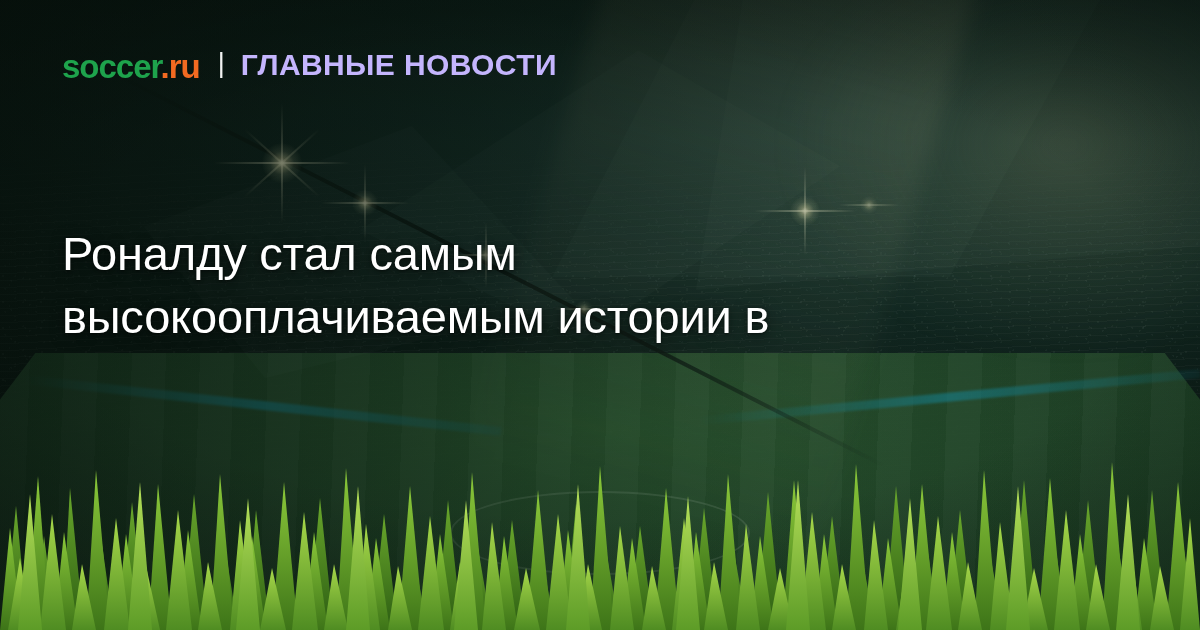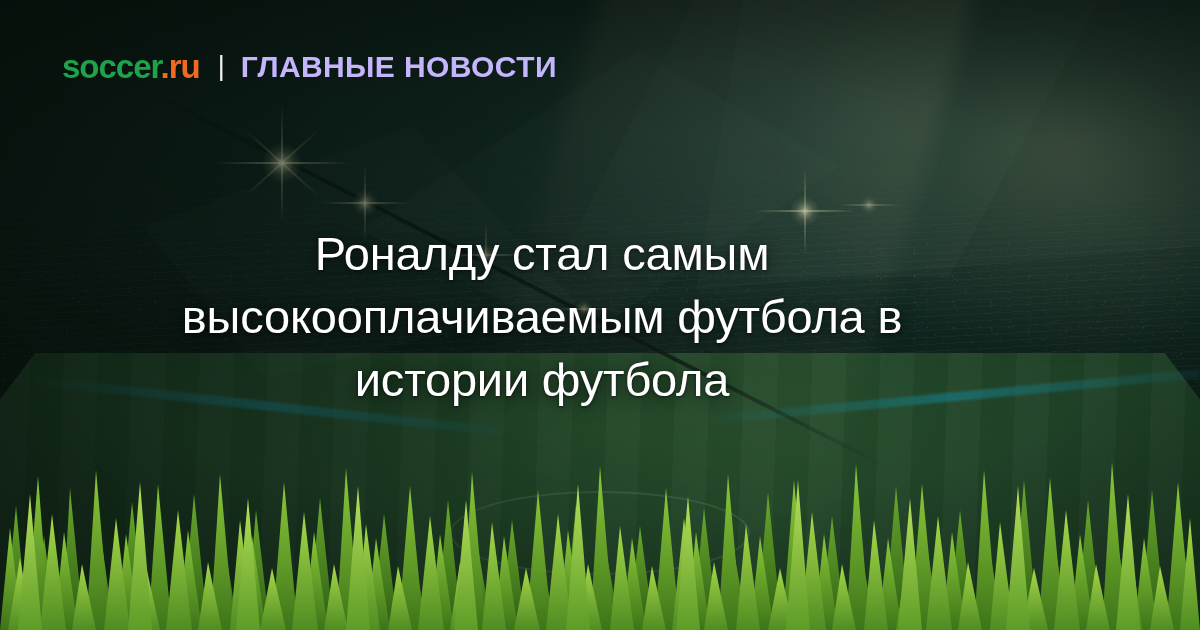--- a/index.html
+++ b/index.html
@@ -165,21 +165,21 @@
   
   #grass {
     position:absolute; left:0; right:0; bottom:0; height:190px;
     overflow:hidden;
   }
   #grass svg { position:absolute; left:0; bottom:0; width:1200px; height:190px; display:block; }
 
   
   #header {
     position:absolute; left:62px; top:50px;
-    display:flex; align-items:center; gap:0;
+    display:flex; align-items:flex-start; gap:0;
     white-space:nowrap;
   }
   #logo {
     font-size:33px; font-weight:bold; letter-spacing:-1px; line-height:1;
   }
   #logo .w1 { color:#1ea34c; }
   #logo .w2 { color:#f26a21; }
   #sep {
     color:#ffffff; font-size:27px; font-weight:400; line-height:1;
     margin:0 16px 0 18px; opacity:.95;
@@ -189,21 +189,21 @@
   }
 
   #headline {
     position:absolute; left:62px; top:222px;
     width:960px;
     color:#ffffff;
     font-size:47px; font-weight:400; line-height:63px;
     letter-spacing:-.2px;
     text-shadow:0 2px 14px rgba(0,0,0,.55), 0 1px 3px rgba(0,0,0,.5);
   }
-  #headline span { display:block;text-align:center; }
+  #headline span { display:block; }
 </style>
 </head>
 <body>
 
 <div id="card">
 
   <div class="layer" id="bg-base"></div>
   <div class="layer" id="bg-stands"></div>
   <div class="layer" id="bg-crowd"></div>
 
@@ -420,17 +420,16 @@
   </div>
 
   <div id="header">
     <div id="logo"><span class="w1">soccer</span><span class="w2">.ru</span></div>
     <div id="sep">|</div>
     <div id="kicker">ГЛАВНЫЕ НОВОСТИ</div>
   </div>
 
   <div id="headline">
     <span>Роналду стал самым</span>
-    <span>высокооплачиваемым футбола в</span>
-    <span>истории футбола</span>
+    <span>высокооплачиваемым истории в</span>
   </div>
 
 </div>
 
 </body></html>

